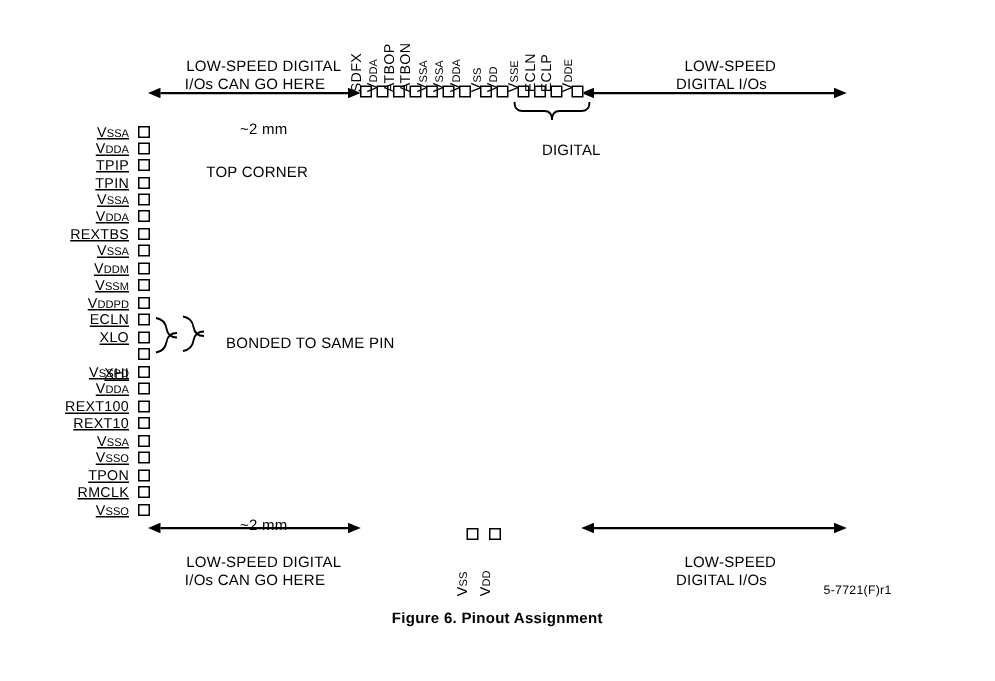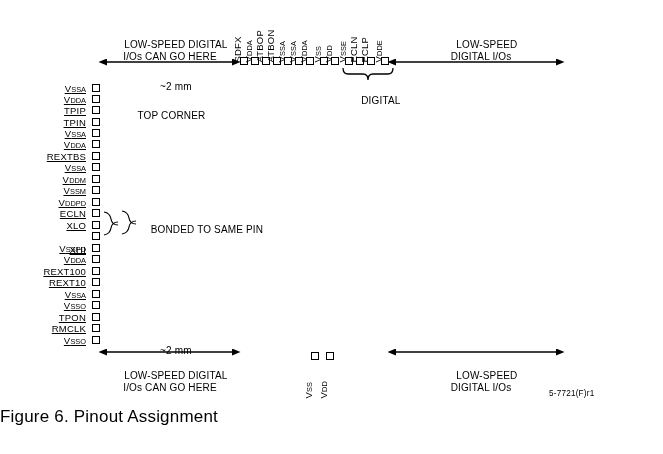--- a/index.html
+++ b/index.html
@@ -70,24 +70,24 @@
     position: absolute;
     font-size: 10px;
     line-height: 11.4px;
     white-space: pre;
     letter-spacing: 0.15px;
   }
   .txt.center { text-align: center; }
 
   .caption {
     position: absolute;
-    font-size: 17px;
-    font-weight: normal;
+    font-size: 10px;
+    font-weight: bold;
     letter-spacing: 0.2px;
-    text-align: left;
+    text-align: center;
     width: 100%;
     left: 0;
   }
   .doccode {
     position: absolute;
     font-size: 8.2px;
     letter-spacing: 0.2px;
   }
 
   svg.overlay {

